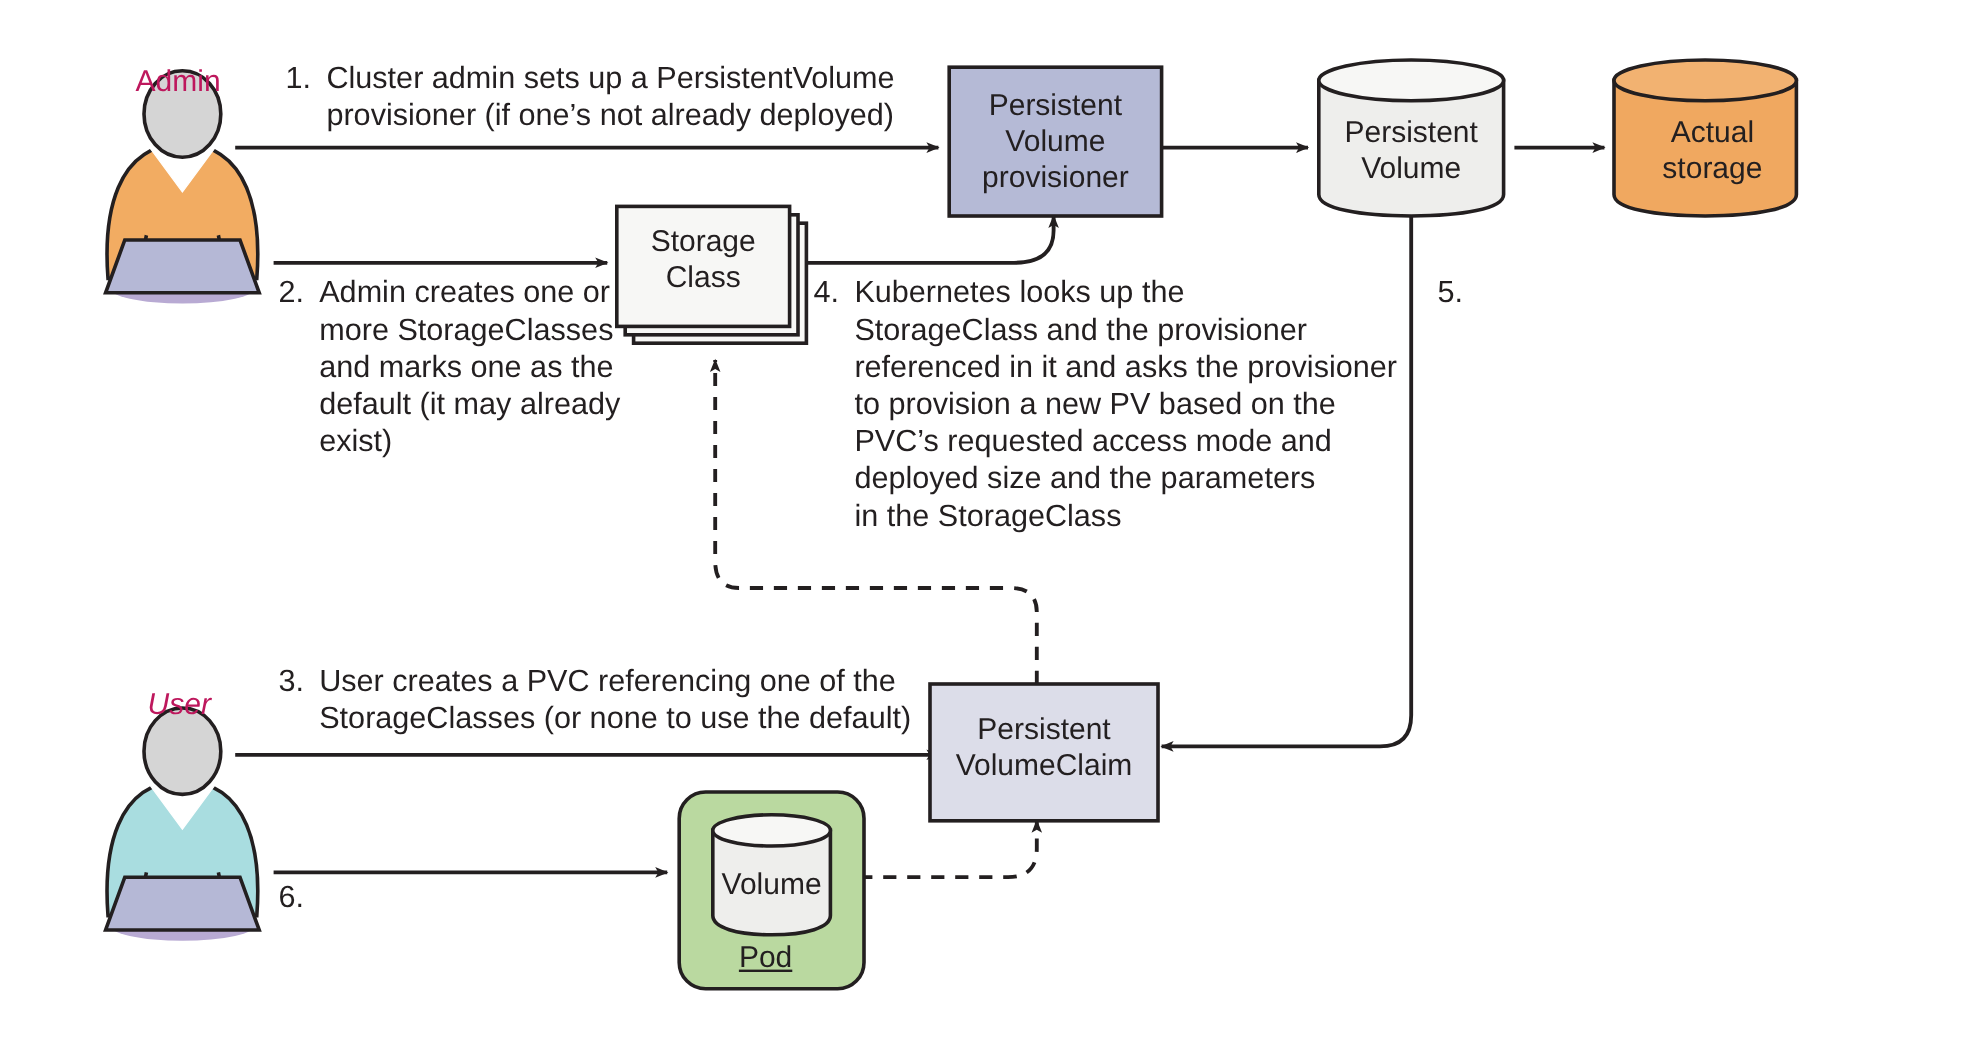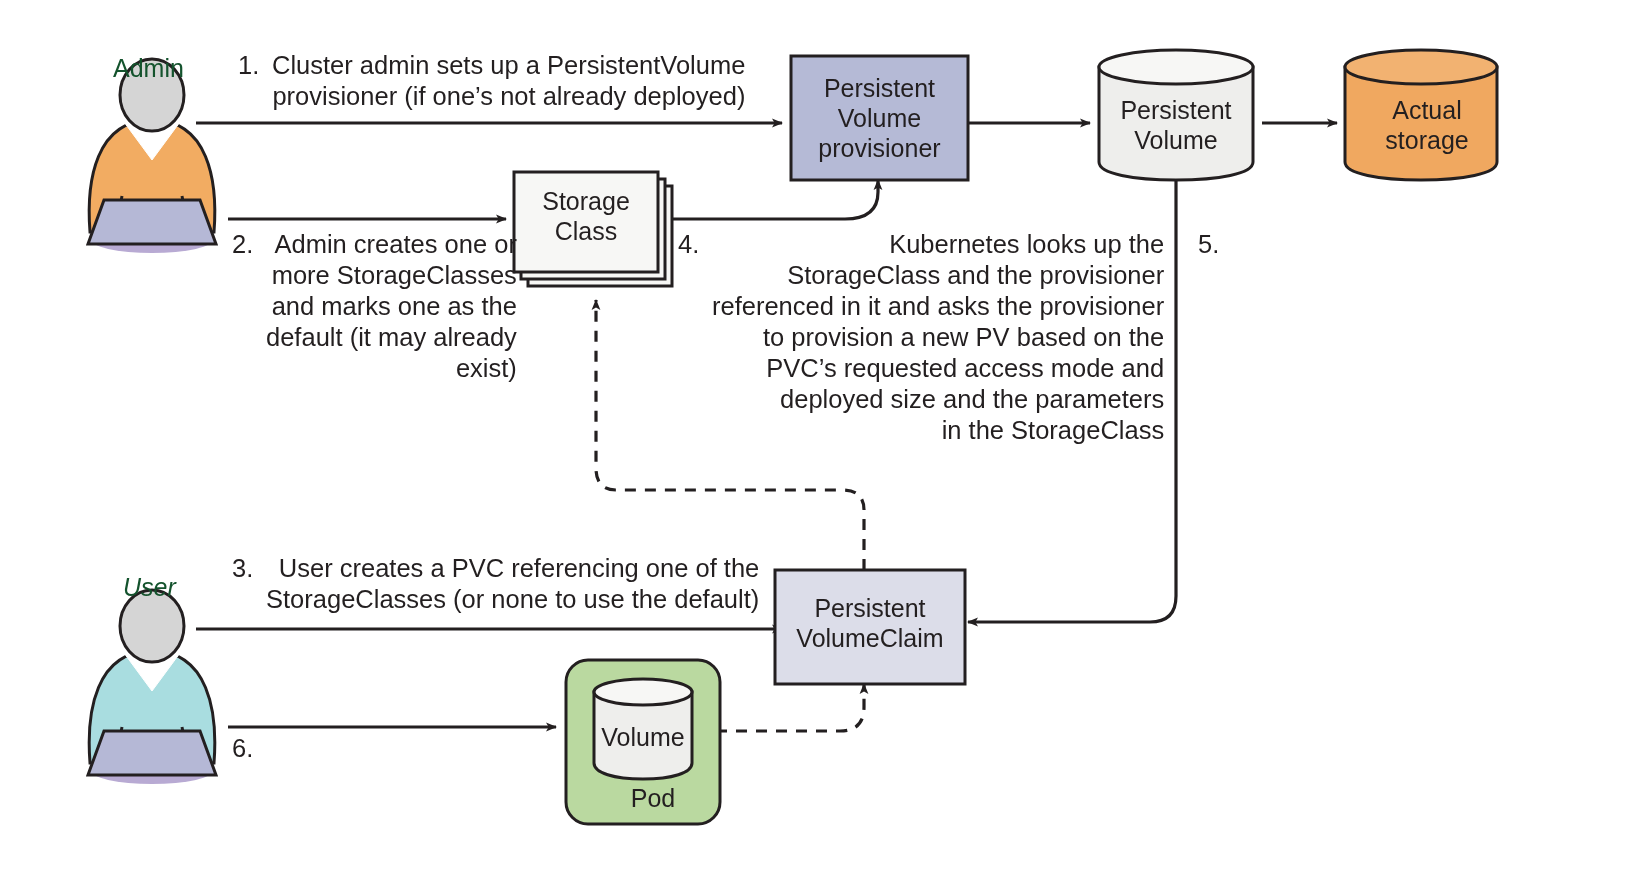--- a/index.html
+++ b/index.html
@@ -2,23 +2,23 @@
 <html><head>
 <meta charset="utf-8">
 <style>
   html,body{margin:0;padding:0;background:#ffffff;}
   body{width:1644px;height:884px;font-family:"Liberation Sans",sans-serif;color:#221f1f;overflow:hidden;}
   #stage{position:relative;width:1644px;height:884px;}
   svg.layer{position:absolute;left:0;top:0;width:1644px;height:884px;}
   .txt{position:absolute;white-space:pre;line-height:31px;font-size:25.5px;color:#231f20;}
   .step{display:flex;}
   .step .num{width:34px;flex:none;}
-  .step .body{white-space:pre-line;text-align:right;}
+  .step .body{white-space:pre-line;}
   .nodelbl{position:absolute;text-align:center;line-height:30px;font-size:25px;color:#231f20;pointer-events:none;}
-  .actorlbl{position:absolute;font-size:25px;color:#14532d;}
+  .actorlbl{position:absolute;font-size:25px;color:#be185d;}
 </style>
 </head>
 <body>
 
 <div id="stage">
 
   <svg class="layer" viewBox="0 0 1644 884">
     <defs>
       <marker id="arrowSolid" markerWidth="12" markerHeight="12" refX="10" refY="5" orient="auto" markerUnits="userSpaceOnUse">
         <path d="M0,0.6 L11,5 L0,9.4 L2.6,5 Z" fill="#231f20"></path>
@@ -107,21 +107,21 @@
       </g>
     </g>
   </svg>
 
   <div class="nodelbl" style="left:514px;top:186px;width:144px;">Storage<br>Class</div>
   <div class="nodelbl" style="left:791px;top:73px;width:177px;">Persistent<br>Volume<br>provisioner</div>
   <div class="nodelbl" style="left:1099px;top:95px;width:154px;">Persistent<br>Volume</div>
   <div class="nodelbl" style="left:1345px;top:95px;width:164px;">Actual<br>storage</div>
   <div class="nodelbl" style="left:775px;top:593px;width:190px;">Persistent<br>VolumeClaim</div>
   <div class="nodelbl" style="left:594px;top:722px;width:98px;">Volume</div>
-  <div class="nodelbl" style="left:581px;top:783px;width:144px;">Pod</div>
+  <div class="nodelbl" style="left:566px;top:783px;width:144px;text-decoration:underline;">Pod</div>
 
   <div class="actorlbl" style="left:113px;top:54px;">Admin</div>
   <div class="actorlbl" style="left:123px;top:573px;font-style:italic;">User</div>
 
   <div class="txt step" style="left:238px;top:50px;">
     <span class="num">1.</span>
     <span class="body">Cluster admin sets up a PersistentVolume
 provisioner (if one’s not already deployed)</span>
   </div>
 

